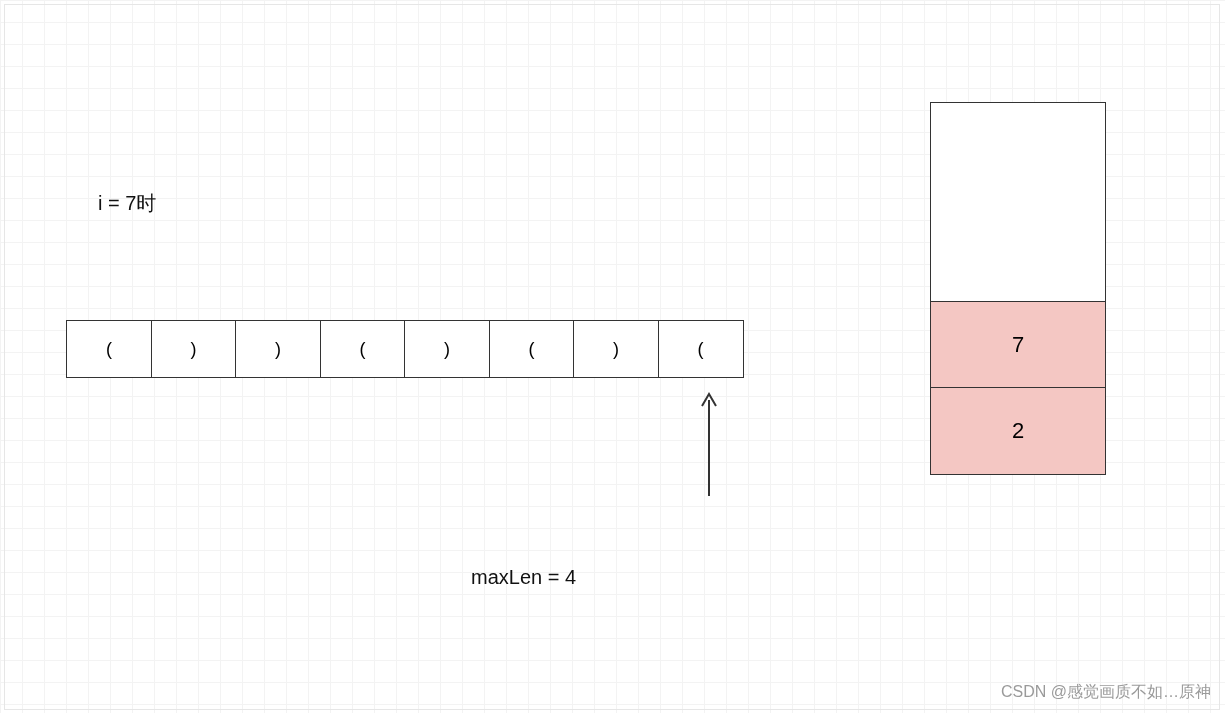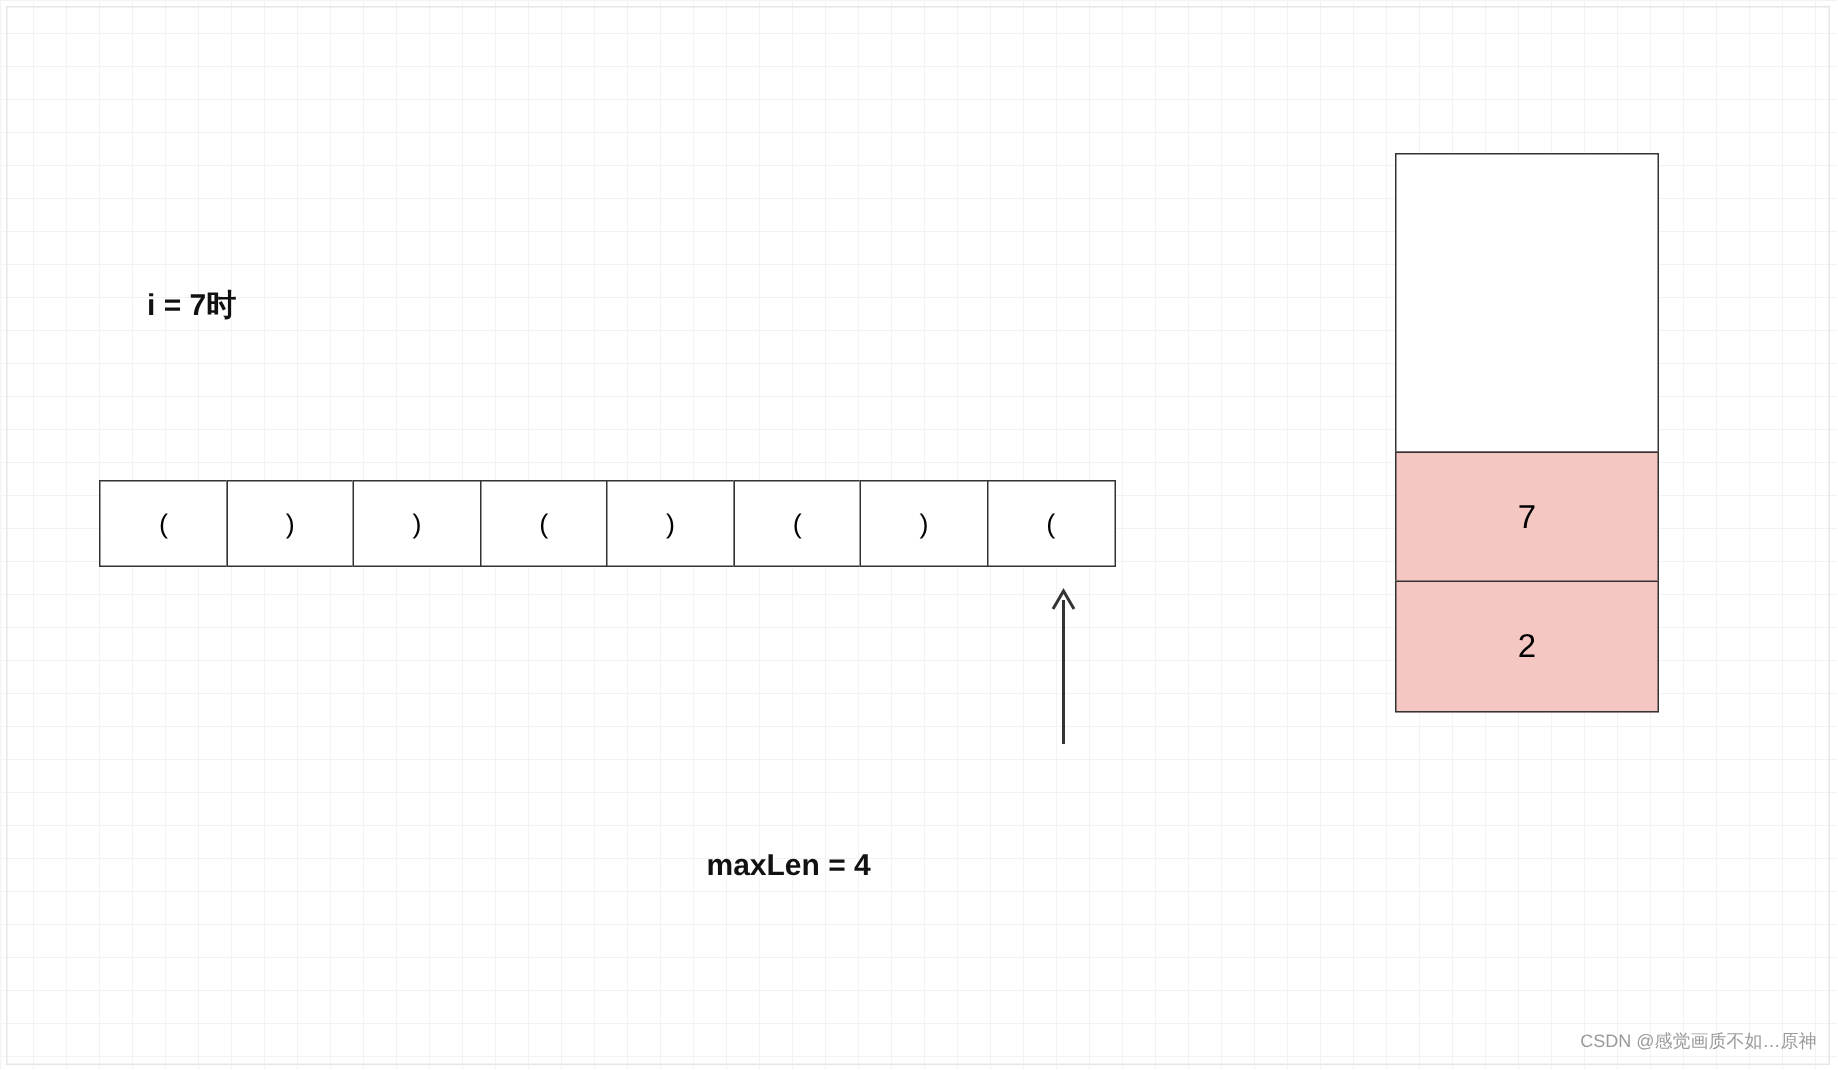--- a/index.html
+++ b/index.html
@@ -25,21 +25,20 @@
     width: 1216px; height: 706px;
     border: 1px solid #e6e6e6;
     z-index: 1;
   }
   .content { position: absolute; inset: 0; z-index: 2; }
 
   .label {
     position: absolute;
     font-size: 20px;
     color: #111;
-    font-weight: bold;
   }
   .label-i   { top: 190px; left: 98px; }
   .label-max { top: 566px; left: 471px; }
 
   .array {
     position: absolute;
     top: 320px; left: 66px;
     display: flex;
   }
   .cell {
@@ -72,21 +71,21 @@
     margin-top: -1.5px;
     background: #fff;
   }
   .stack-cell:first-child { margin-top: 0; }
   .stack-cell.top    { height: 200px; }
   .stack-cell.filled { height: 88px; background: #f4c7c3; }
 
   .watermark {
     position: absolute;
     right: 14px; bottom: 10px;
-    font-size: 12px;
+    font-size: 16px;
     color: rgba(120,120,120,.75);
     z-index: 3;
   }
 </style>
 </head>
 <body>
 
 <div class="grid-bg"></div>
 <div class="border-frame"></div>
 

